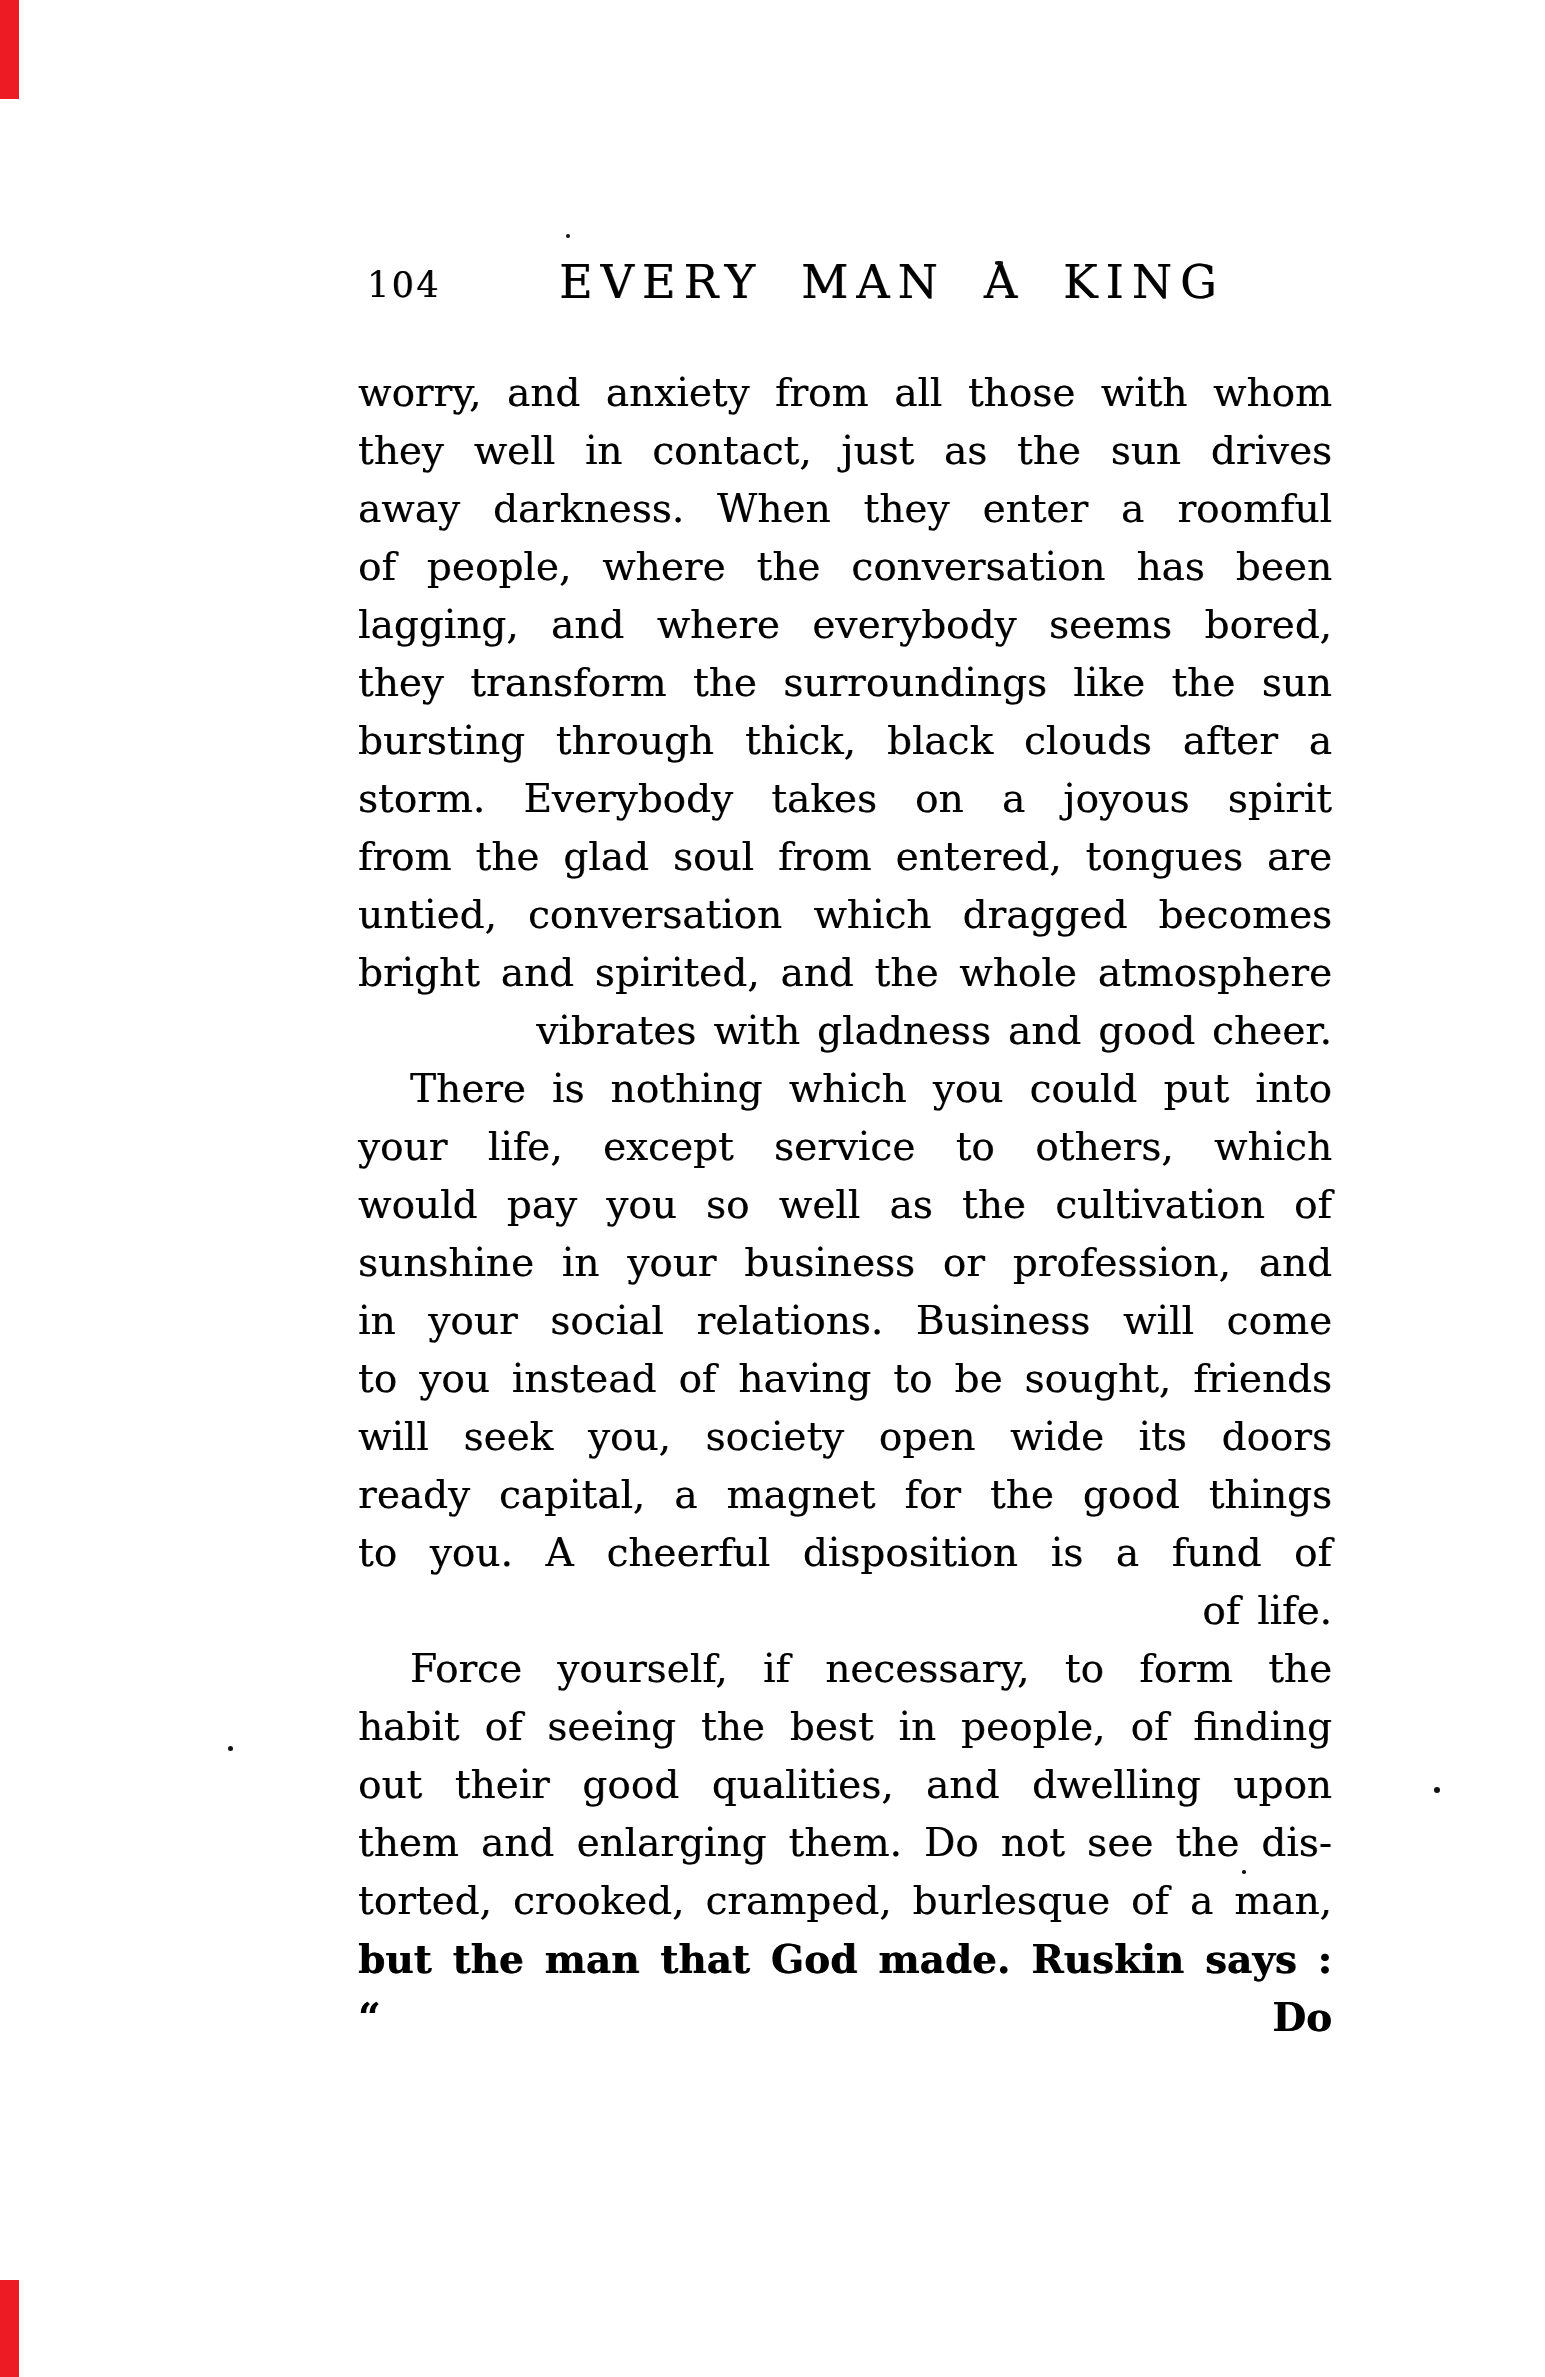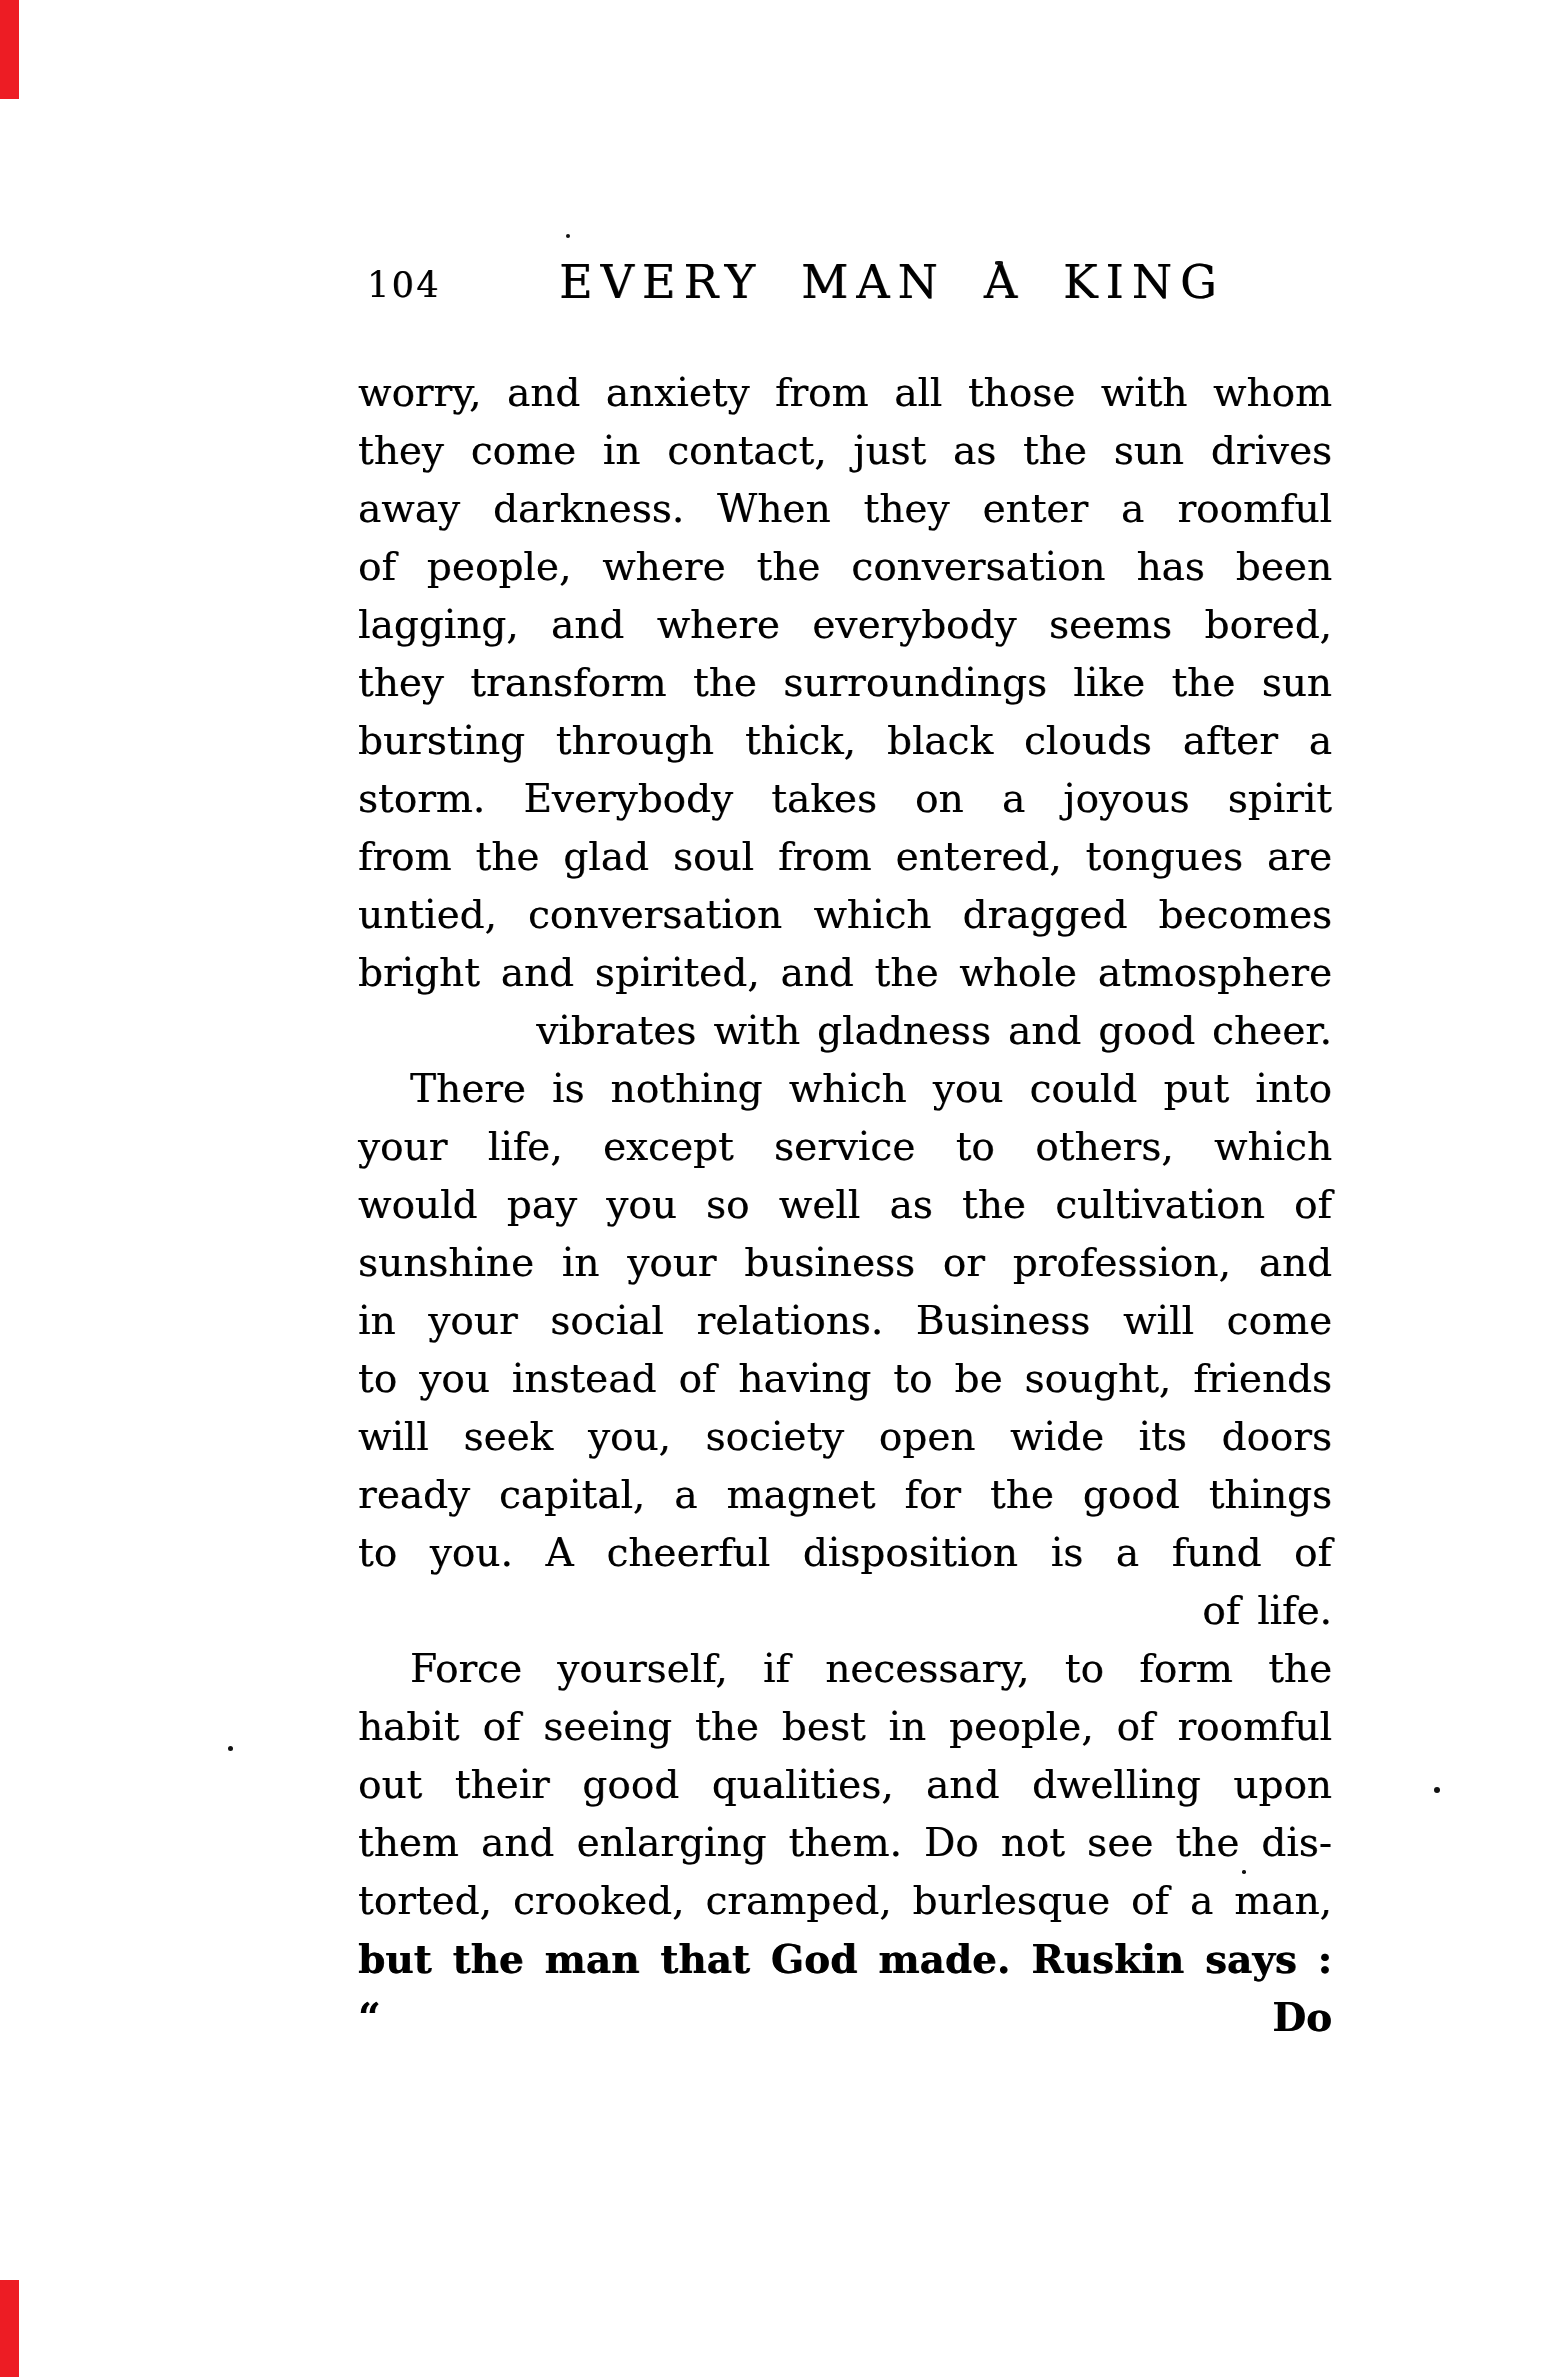--- a/index.html
+++ b/index.html
@@ -86,21 +86,21 @@
 <body>
 
 <div class="red-tab top"></div>
 <div class="red-tab bottom"></div>
 
 <div class="page-number">104</div>
 <div class="header-title">EVERY MAN A KING</div>
 
 <div class="page-body">
     <div class="line">worry, and anxiety from all those with whom</div>
-    <div class="line">they come in contact, just as the sun drives</div>
+    <div class="line">they well in contact, just as the sun drives</div>
     <div class="line">away darkness. When they enter a roomful</div>
     <div class="line">of people, where the conversation has been</div>
     <div class="line">lagging, and where everybody seems bored,</div>
     <div class="line">they transform the surroundings like the sun</div>
     <div class="line">bursting through thick, black clouds after a</div>
     <div class="line">storm. Everybody takes on a joyous spirit</div>
     <div class="line">from the glad soul from entered, tongues are</div>
     <div class="line">untied, conversation which dragged becomes</div>
     <div class="line">bright and spirited, and the whole atmosphere</div>
     <div class="line no-just">vibrates with gladness and good cheer.</div>
@@ -108,21 +108,21 @@
     <div class="line">your life, except service to others, which</div>
     <div class="line">would pay you so well as the cultivation of</div>
     <div class="line">sunshine in your business or profession, and</div>
     <div class="line">in your social relations. Business will come</div>
     <div class="line">to you instead of having to be sought, friends</div>
     <div class="line">will seek you, society open wide its doors</div>
     <div class="line">ready capital, a magnet for the good things</div>
     <div class="line">to you. A cheerful disposition is a fund of</div>
     <div class="line no-just">of life.</div>
     <div class="line indent">Force yourself, if necessary, to form the</div>
-    <div class="line">habit of seeing the best in people, of roomful</div>
+    <div class="line">habit of seeing the best in people, of finding</div>
     <div class="line">out their good qualities, and dwelling upon</div>
     <div class="line">them and enlarging them. Do not see the dis-</div>
     <div class="line">torted, crooked, cramped, burlesque of a man,</div>
     <div class="line bold">but the man that God made. Ruskin says : “ Do</div>
   </div>
 
 <div class="speck s1"></div>
 <div class="speck s2"></div>
 <div class="speck s3"></div>
 <div class="speck s4"></div>

